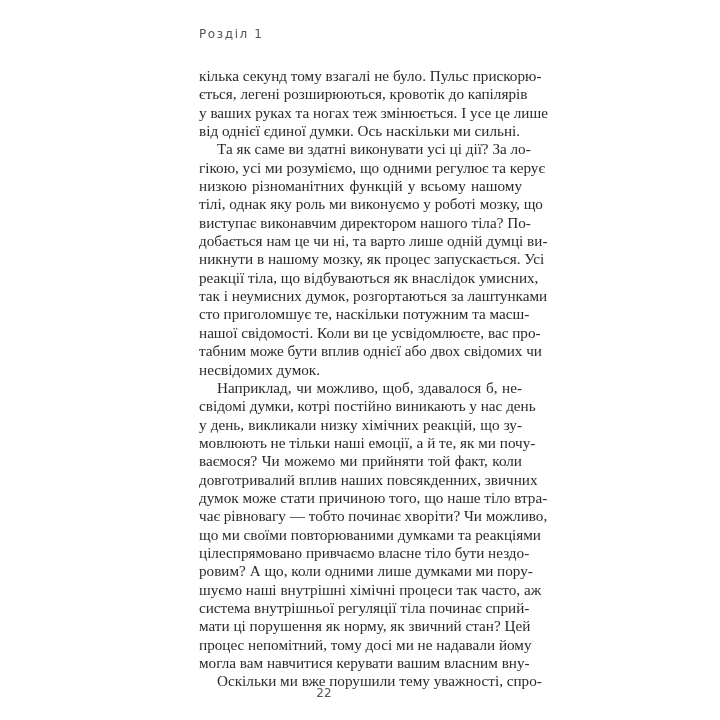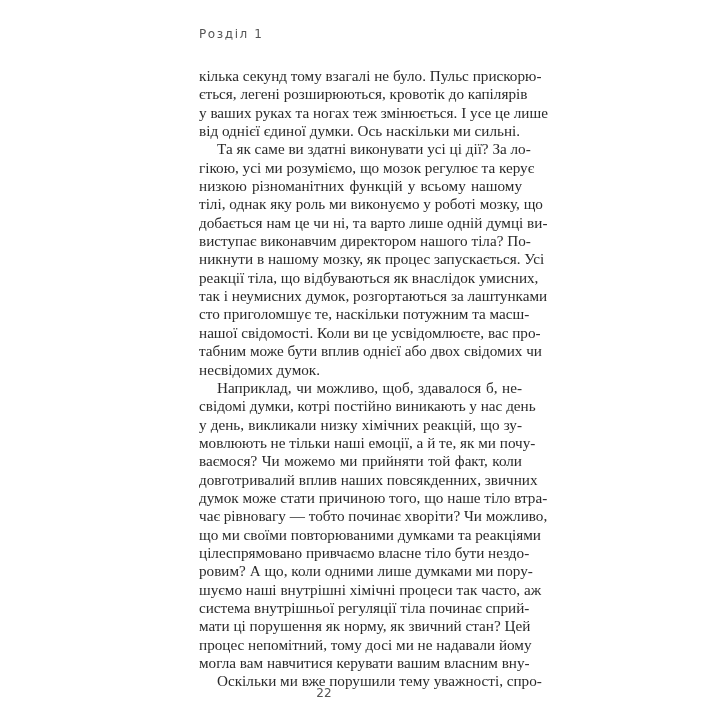--- a/index.html
+++ b/index.html
@@ -36,25 +36,25 @@
 
 <div class="body-text">
   <div>
     <span class="line">кілька секунд тому взагалі не було. Пульс прискорю-</span>
     <span class="line">ється, легені розширюються, кровотік до капілярів</span>
     <span class="line">у ваших руках та ногах теж змінюється. І усе це лише</span>
     <span class="line last">від однієї єдиної думки. Ось наскільки ми сильні.</span>
   </div>
   <div>
     <span class="line indent">Та як саме ви здатні виконувати усі ці дії? За ло-</span>
-    <span class="line">гікою, усі ми розуміємо, що мозок регулює та керує</span>
+    <span class="line">гікою, усі ми розуміємо, що одними регулює та керує</span>
     <span class="line">низкою різноманітних функцій у всьому нашому</span>
     <span class="line">тілі, однак яку роль ми виконуємо у роботі мозку, що</span>
+    <span class="line">виступає виконавчим директором нашого тіла? По-</span>
     <span class="line">добається нам це чи ні, та варто лише одній думці ви-</span>
-    <span class="line">виступає виконавчим директором нашого тіла? По-</span>
     <span class="line">никнути в нашому мозку, як процес запускається. Усі</span>
     <span class="line">реакції тіла, що відбуваються як внаслідок умисних,</span>
     <span class="line">так і неумисних думок, розгортаються за лаштунками</span>
     <span class="line">сто приголомшує те, наскільки потужним та масш-</span>
     <span class="line">нашої свідомості. Коли ви це усвідомлюєте, вас про-</span>
     <span class="line">табним може бути вплив однієї або двох свідомих чи</span>
     <span class="line last">несвідомих думок.</span>
   </div>
   <div>
     <span class="line indent">Наприклад, чи можливо, щоб, здавалося б, не-</span>

